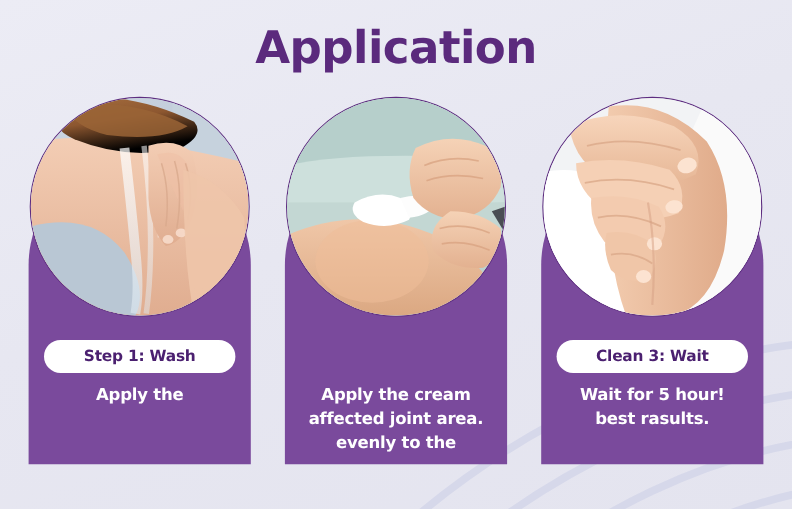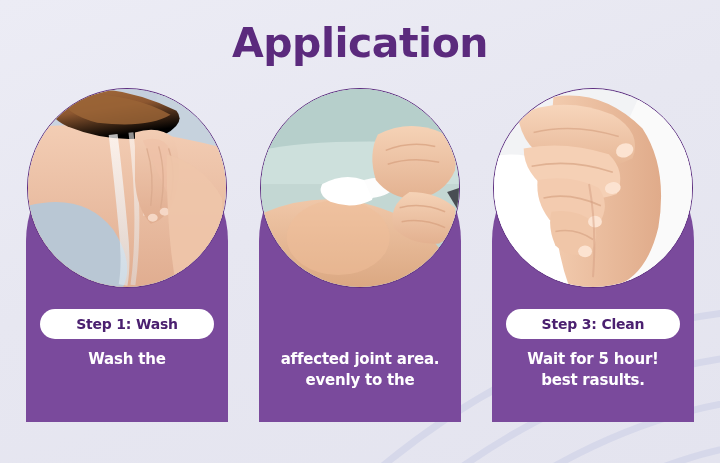--- a/index.html
+++ b/index.html
@@ -191,21 +191,21 @@
           </g>
           <ellipse cx="126" cy="130" rx="5" ry="4" fill="#f7dccb" opacity="0.9"></ellipse>
           <ellipse cx="138" cy="124" rx="5" ry="4" fill="#f7dccb" opacity="0.9"></ellipse>
           <path d="M140,66 Q176,76 196,110 L200,200 L150,200 Q140,150 140,66Z" fill="#eec5aa" opacity="0.9"></path>
         </svg>
       </div>
 
       <div class="pill">Step 1: Wash</div>
 
       <div class="desc">
-        <span class="ln">Wash the</span>
+        <span class="ln">Apply the</span>
       </div>
     </div>
 
     <div class="card">
       <div class="card-body"></div>
 
       <div class="circle-wrap">
         <svg viewBox="0 0 200 200" aria-hidden="true">
           <defs>
             <linearGradient id="c2skin" x1="0" y1="0" x2="0" y2="1">
@@ -235,20 +235,21 @@
             <path d="M140,120 Q162,114 186,124"></path>
             <path d="M142,134 Q164,130 186,140"></path>
           </g>
           <path d="M182,40 L200,36 L200,64 Q190,50 182,40Z" fill="#2b2b33"></path>
           <path d="M188,104 L200,100 L200,124 Z" fill="#2b2b33" opacity="0.8"></path>
         </svg>
       </div>
 
 
       <div class="desc">
+        <span class="ln">Apply the cream</span>
         <span class="ln">affected joint area.</span>
         <span class="ln">evenly to the</span>
       </div>
     </div>
 
     <div class="card">
       <div class="card-body"></div>
 
       <div class="circle-wrap">
         <svg viewBox="0 0 200 200" aria-hidden="true">
@@ -279,21 +280,21 @@
           <g fill="#fce3d1">
             <ellipse cx="132" cy="62" rx="9" ry="7" transform="rotate(-18 132 62)"></ellipse>
             <ellipse cx="120" cy="100" rx="8" ry="6" transform="rotate(-10 120 100)"></ellipse>
             <ellipse cx="102" cy="134" rx="7" ry="6"></ellipse>
             <ellipse cx="92" cy="164" rx="7" ry="6"></ellipse>
           </g>
           <path d="M96,96 Q104,140 100,190" stroke="#d6a083" stroke-width="2" fill="none" opacity="0.5"></path>
         </svg>
       </div>
 
-      <div class="pill">Step 3: Clean</div>
+      <div class="pill">Clean 3: Wait</div>
 
       <div class="desc">
         <span class="ln">Wait for 5 hour!</span>
         <span class="ln">best rasults.</span>
       </div>
     </div>
 
   </div>
 </div>
 

